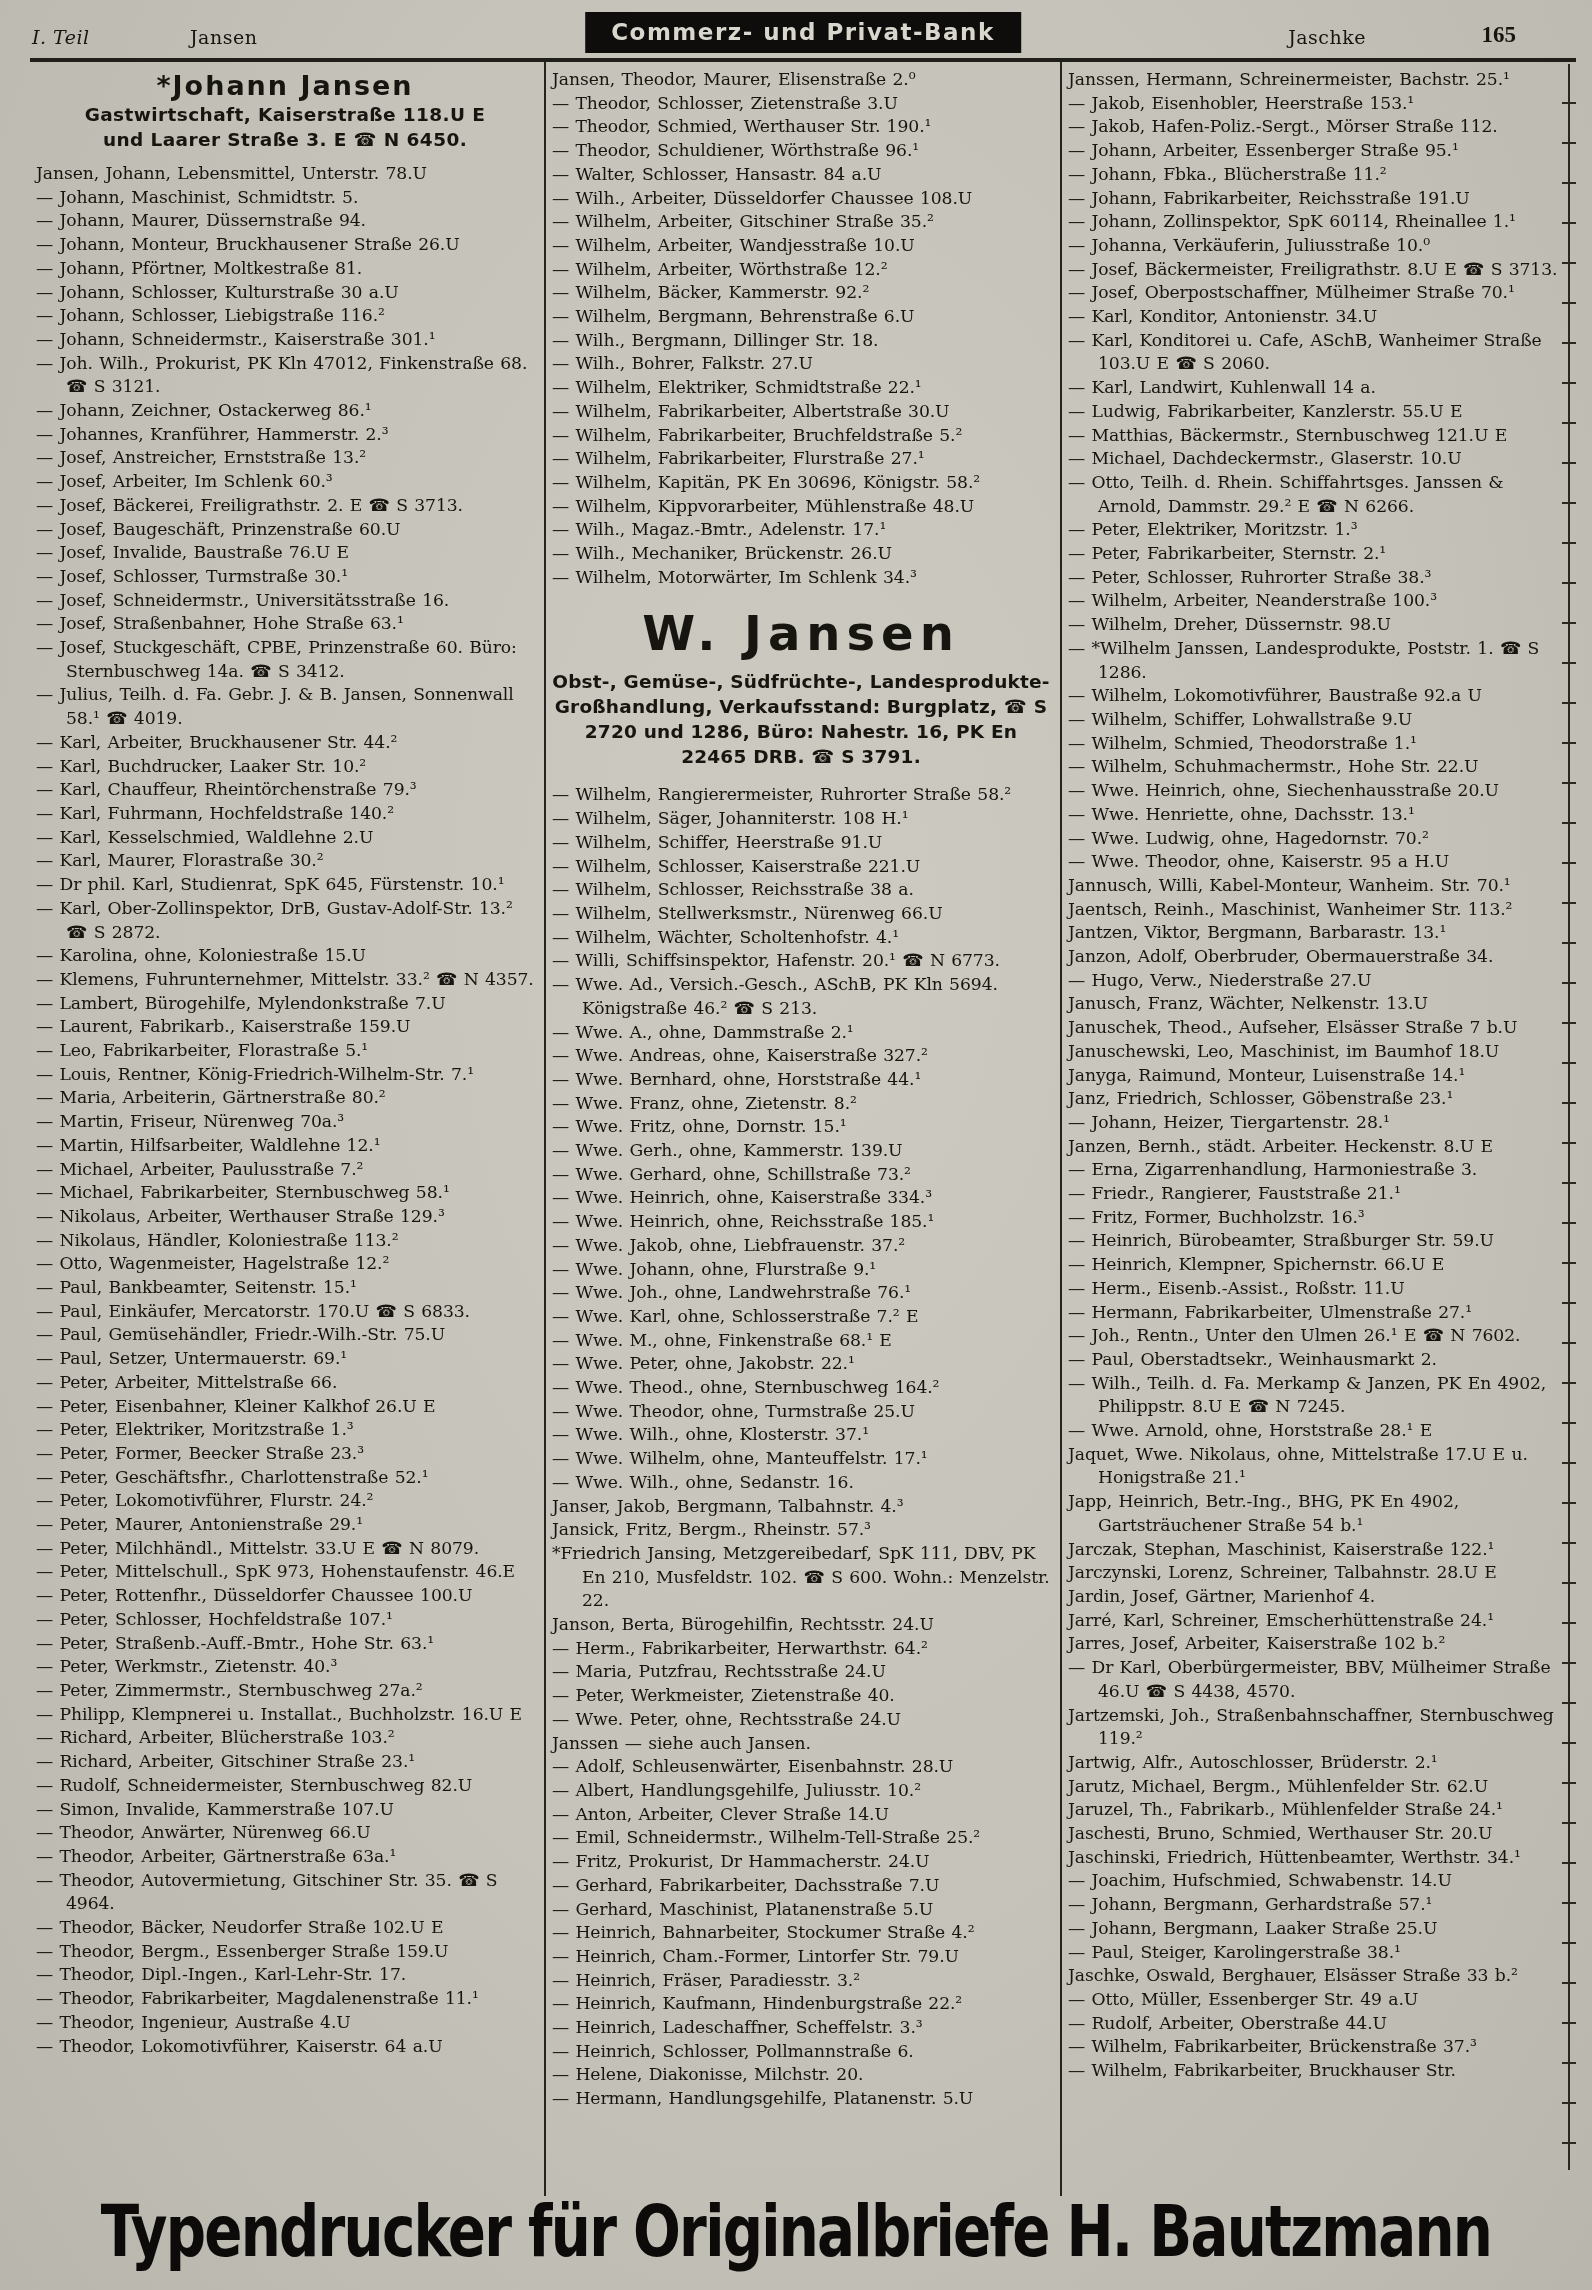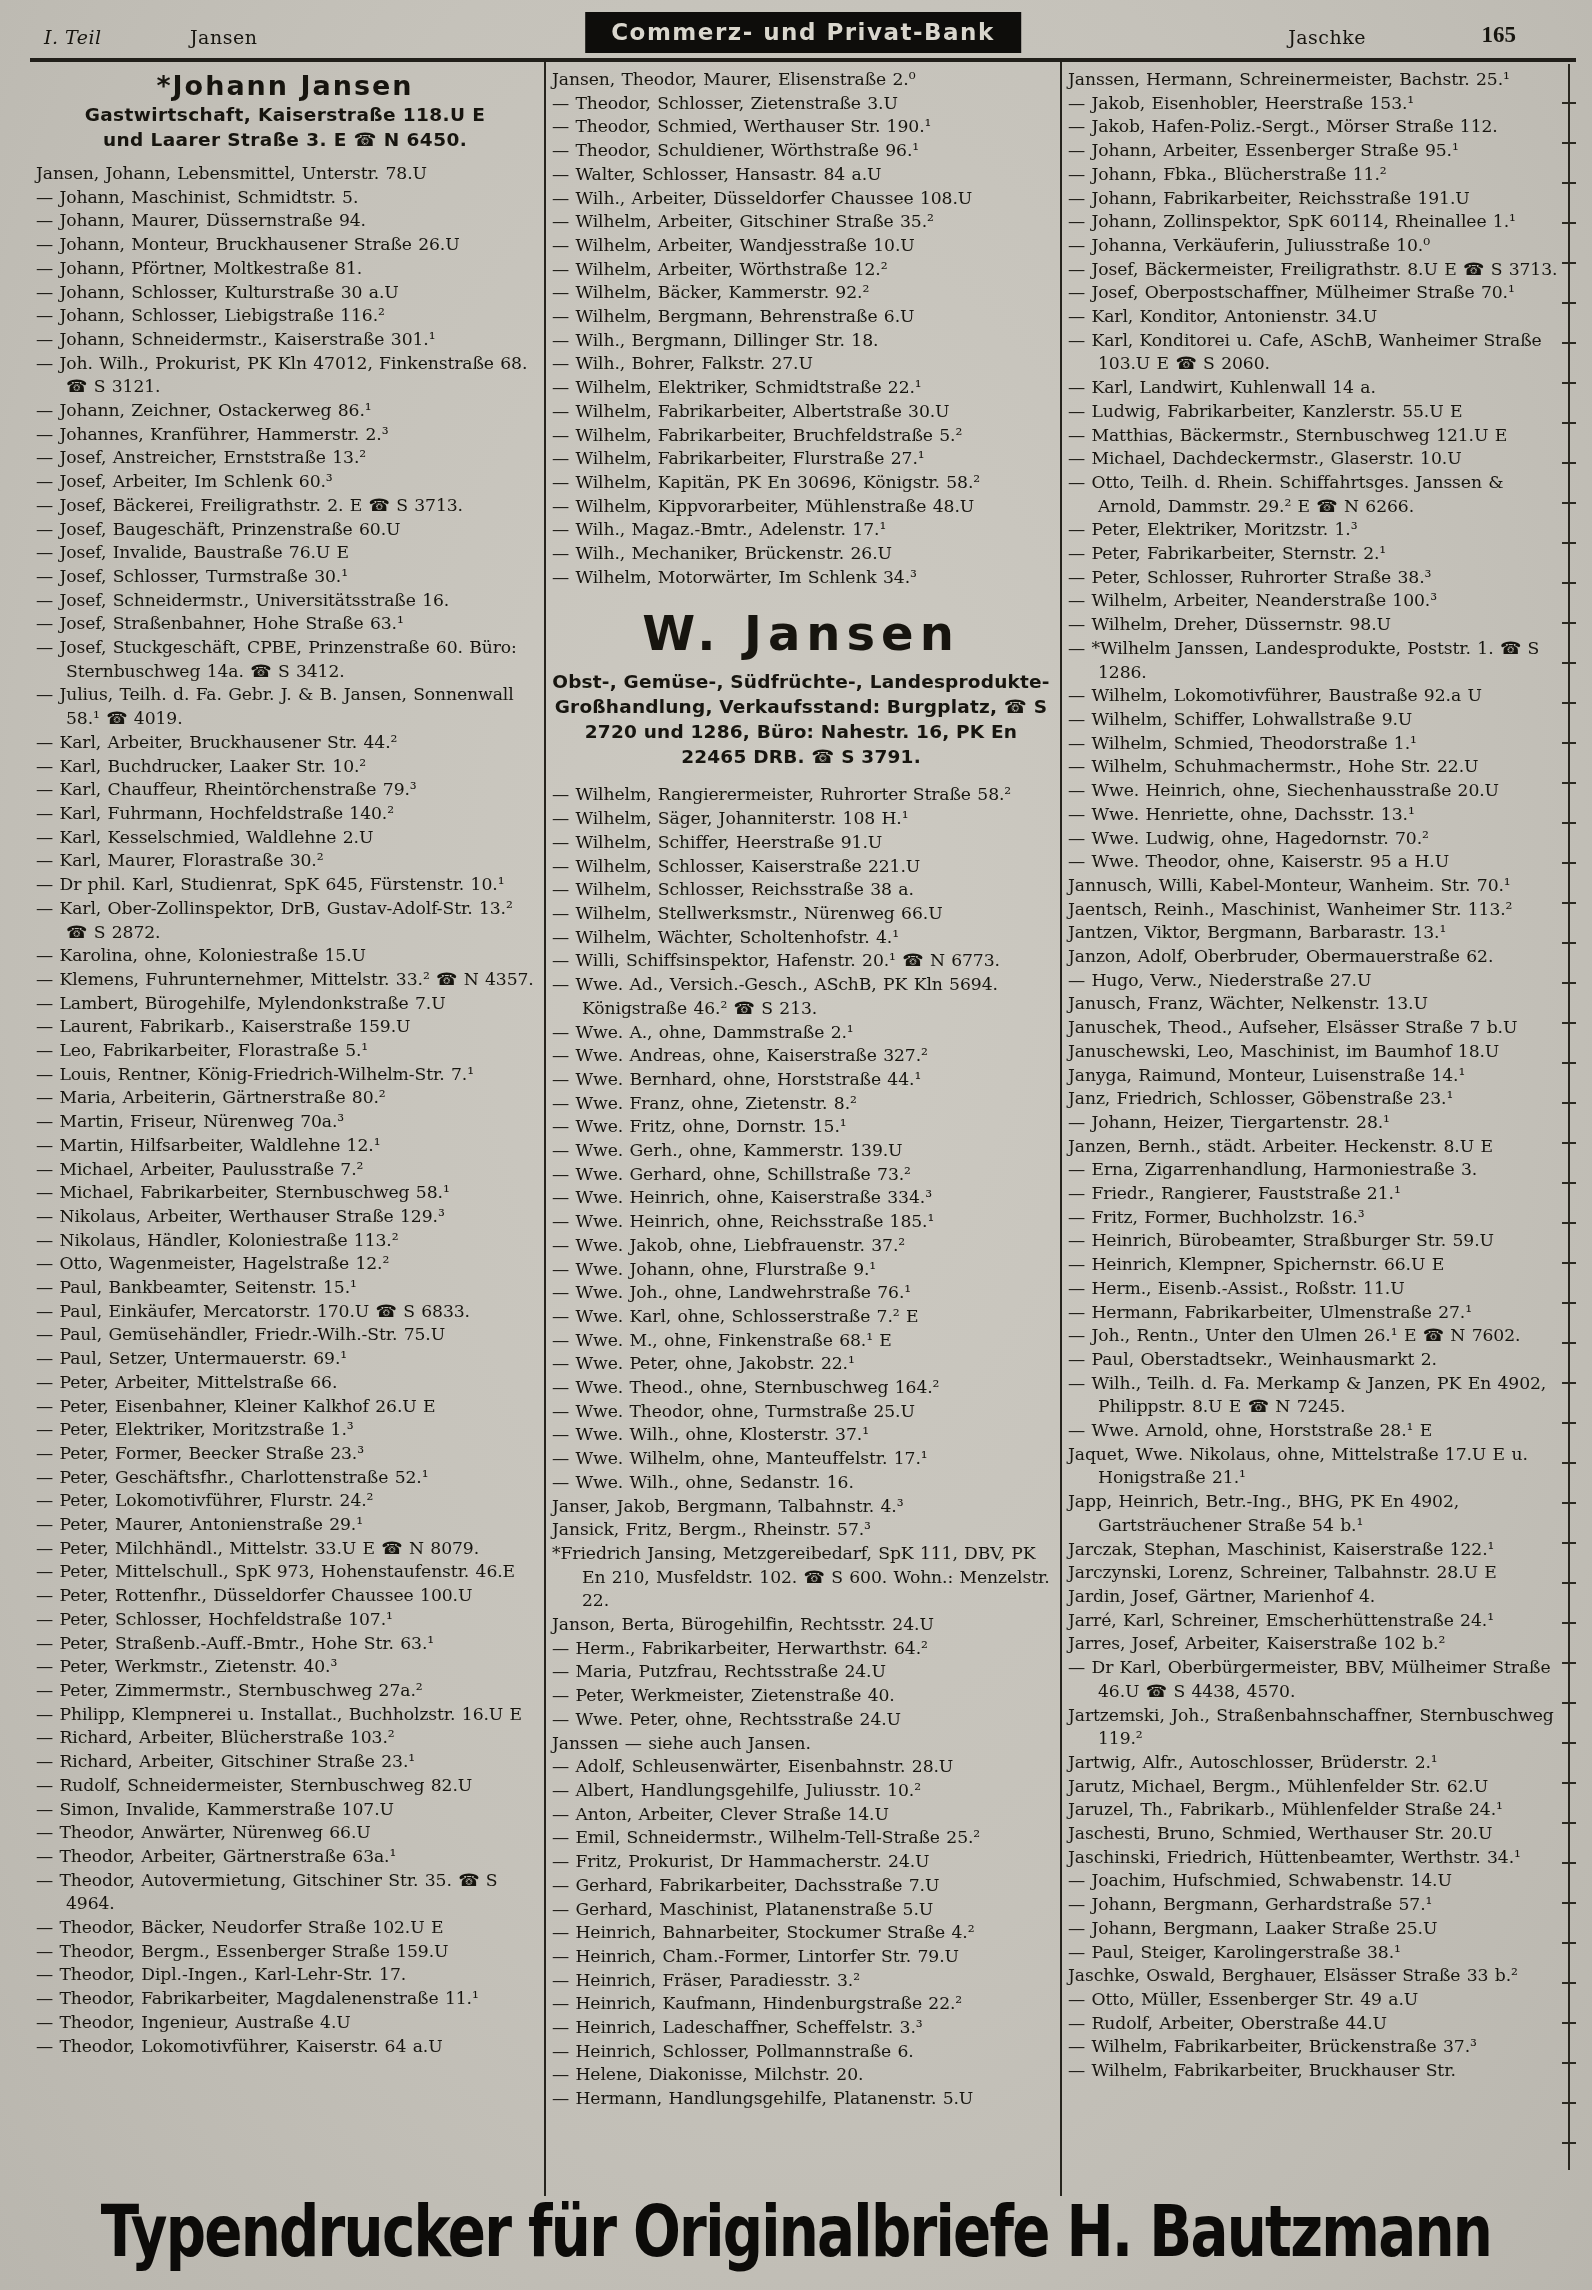--- a/index.html
+++ b/index.html
@@ -8,21 +8,21 @@
     background:#c7c4bc;
     background-image:radial-gradient(ellipse at 50% 40%, #cdcac2 0%, #c5c2ba 55%, #b9b6ae 100%);
     color:#17150f;
     font-family:"DejaVu Serif","DejaVu Sans",serif;
     -webkit-font-smoothing:antialiased;
   }
   .page{position:absolute;inset:0;padding:10px 16px 0 30px;box-sizing:border-box;}
 
   
   .header{position:relative;height:48px;border-bottom:4px solid #211f1a;}
-  .hdr-left{position:absolute;left:14px;top:16px;font-size:19px;font-style:italic;letter-spacing:.5px;}
+  .hdr-left{position:absolute;left:2px;top:16px;font-size:19px;font-style:italic;letter-spacing:.5px;}
   .hdr-keyword{position:absolute;left:160px;top:16px;font-size:19px;letter-spacing:.5px;}
   .hdr-banner{position:absolute;left:50%;top:2px;transform:translateX(-50%);
     background:#0e0d0b;color:#d9d6cd;padding:7px 26px 8px;
     font-family:"DejaVu Sans",sans-serif;font-weight:bold;font-size:23px;letter-spacing:1.5px;}
   .hdr-right{position:absolute;right:210px;top:16px;font-size:19px;letter-spacing:.5px;}
   .hdr-page{position:absolute;right:60px;top:12px;font-size:23px;font-weight:bold;
     font-family:Liberation Serif, serif;}
 
   
   .cols{display:flex;height:2134px;overflow:hidden;}
@@ -269,21 +269,21 @@
           <div class="entry">— Wilhelm, Schiffer, Lohwallstraße 9.U</div>
           <div class="entry">— Wilhelm, Schmied, Theodorstraße 1.¹</div>
           <div class="entry">— Wilhelm, Schuhmachermstr., Hohe Str. 22.U</div>
           <div class="entry">— Wwe. Heinrich, ohne, Siechenhausstraße 20.U</div>
           <div class="entry">— Wwe. Henriette, ohne, Dachsstr. 13.¹</div>
           <div class="entry">— Wwe. Ludwig, ohne, Hagedornstr. 70.²</div>
           <div class="entry">— Wwe. Theodor, ohne, Kaiserstr. 95 a H.U</div>
           <div class="entry">Jannusch, Willi, Kabel-Monteur, Wanheim. Str. 70.¹</div>
           <div class="entry">Jaentsch, Reinh., Maschinist, Wanheimer Str. 113.²</div>
           <div class="entry">Jantzen, Viktor, Bergmann, Barbarastr. 13.¹</div>
-          <div class="entry">Janzon, Adolf, Oberbruder, Obermauerstraße 62.</div>
+          <div class="entry">Janzon, Adolf, Oberbruder, Obermauerstraße 34.</div>
           <div class="entry">— Hugo, Verw., Niederstraße 27.U</div>
           <div class="entry">Janusch, Franz, Wächter, Nelkenstr. 13.U</div>
           <div class="entry">Januschek, Theod., Aufseher, Elsässer Straße 7 b.U</div>
           <div class="entry">Januschewski, Leo, Maschinist, im Baumhof 18.U</div>
           <div class="entry">Janyga, Raimund, Monteur, Luisenstraße 14.¹</div>
           <div class="entry">Janz, Friedrich, Schlosser, Göbenstraße 23.¹</div>
           <div class="entry">— Johann, Heizer, Tiergartenstr. 28.¹</div>
           <div class="entry">Janzen, Bernh., städt. Arbeiter. Heckenstr. 8.U E</div>
           <div class="entry">— Erna, Zigarrenhandlung, Harmoniestraße 3.</div>
           <div class="entry">— Friedr., Rangierer, Fauststraße 21.¹</div>

